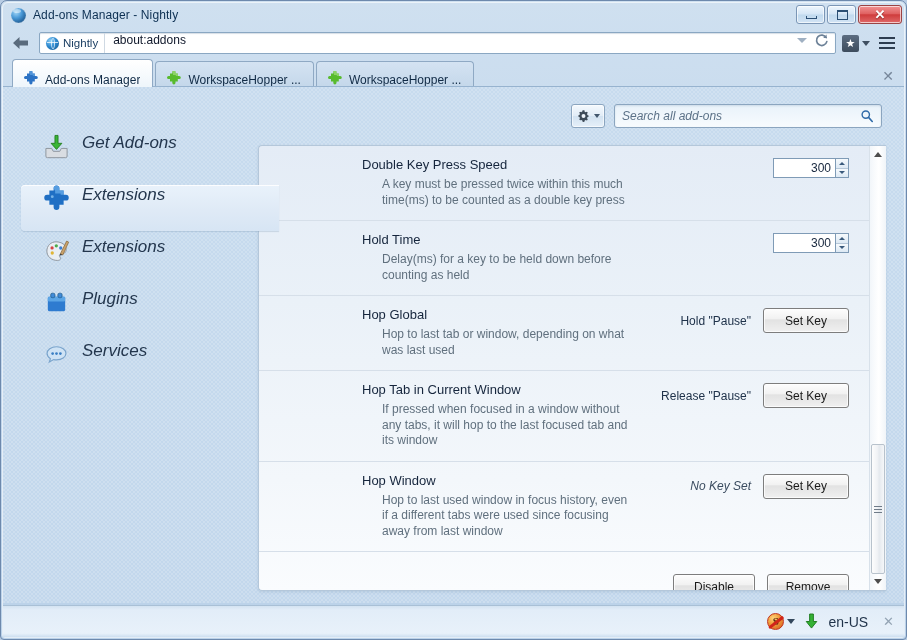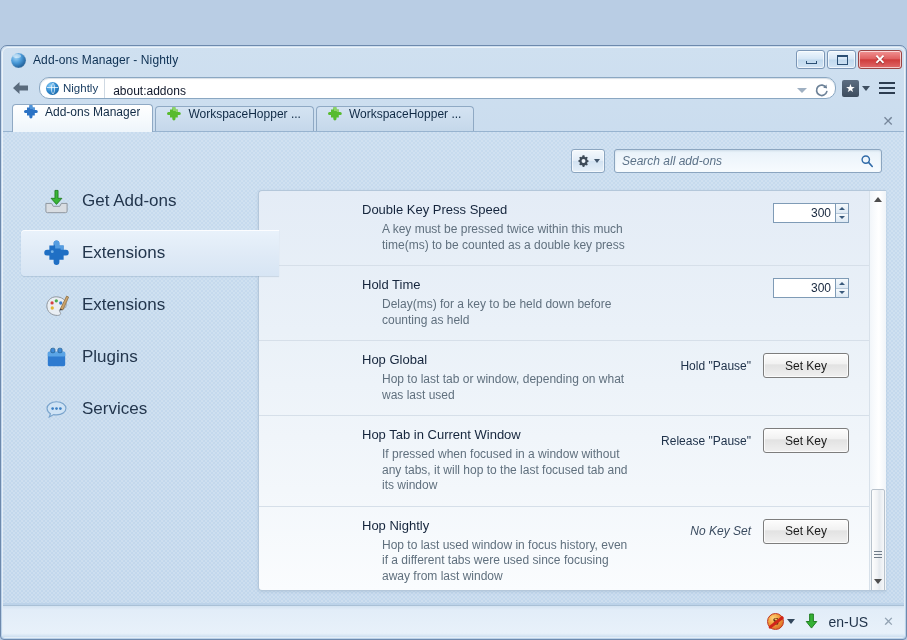--- a/index.html
+++ b/index.html
@@ -21,21 +21,20 @@
 
   
   .win-frame {
     position: absolute;
     inset: 0;
     border: 1px solid #6d89ad;
     border-radius: 7px 7px 4px 4px;
     background: linear-gradient(to bottom, #cfe0f0 0%, #c3d7ec 40%, #bbd2e9 100%);
     box-sizing: border-box;
     overflow: hidden;
-    margin-top: 45px;
   }
   .win-inner-edge {
     position: absolute;
     left: 1px; top: 1px; right: 1px; bottom: 1px;
     border: 1px solid rgba(255,255,255,0.6);
     border-radius: 6px 6px 3px 3px;
     pointer-events: none;
     box-sizing: border-box;
   }
 
@@ -142,23 +141,23 @@
   .back-arrow {
     display: block;
   }
   .urlbar {
     flex: 1 1 auto;
     height: 22px;
     margin-left: 6px;
     margin-right: 4px;
     background: #ffffff;
     border: 1px solid #8aa7c2;
-    border-radius: 10px;
-    display: flex;
-    align-items: flex-end;
+    border-radius: 2px;
+    display: flex;
+    align-items: flex-start;
     box-sizing: border-box;
     box-shadow: inset 0 1px 1px rgba(120,145,170,0.3);
   }
   .ident-box {
     display: flex;
     align-items: center;
     padding: 0 6px 0 6px;
     height: 20px;
     border-right: 1px solid #cfd9e3;
   }
@@ -254,21 +253,21 @@
     left: 2px; top: 57px; right: 2px;
     height: 29px;
     display: flex;
     align-items: flex-end;
     padding-left: 9px;
     box-sizing: border-box;
   }
   .tab {
     height: 26px;
     display: flex;
-    align-items: flex-start;
+    align-items: flex-end;
     padding: 0 12px 0 10px;
     border: 1px solid #8fa9c4;
     border-bottom: none;
     border-radius: 4px 4px 0 0;
     background: linear-gradient(to bottom, #d4e3f2 0%, #c4d7ea 100%);
     box-sizing: border-box;
     margin-right: 2px;
     max-width: 160px;
     position: relative;
   }
@@ -378,26 +377,26 @@
   
   .sidebar {
     position: absolute;
     left: 0;
     top: 46px;
     width: 276px;
     z-index: 4;
   }
   .side-item {
     display: flex;
-    align-items: center;
     height: 46px;
     padding-left: 40px;
     box-sizing: border-box;
     position: relative;
     margin-bottom: 6px;
+    font-style: italic;
   }
   .side-item.selected {
     margin-left: 18px;
     width: 258px;
     border-radius: 4px 0 0 4px;
     background: linear-gradient(to bottom, #e9f2fb 0%, #dfeaf6 55%, #d7e5f4 100%);
     box-shadow: inset 0 1px 0 rgba(255,255,255,0.85), 0 1px 1px rgba(105,135,165,0.25);
     padding-left: 22px;
   }
   .side-icon {
@@ -889,21 +888,21 @@
                 <div class="pref-desc">If pressed when focused in a window without any tabs, it will hop to the last focused tab and its window</div>
               </div>
               <div class="pref-control">
                 <span class="keyval">Release "Pause"</span>
                 <div class="btn">Set Key</div>
               </div>
             </div>
 
             <div class="pref-row">
               <div class="pref-main">
-                <div class="pref-title">Hop Nightly</div>
+                <div class="pref-title">Hop Window</div>
                 <div class="pref-desc">Hop to last used window in focus history, even if a different tabs were used since focusing away from last window</div>
               </div>
               <div class="pref-control">
                 <span class="keyval noset">No Key Set</span>
                 <div class="btn">Set Key</div>
               </div>
             </div>
 
             <div class="detail-footer">
               <div class="btn btn-wide">

